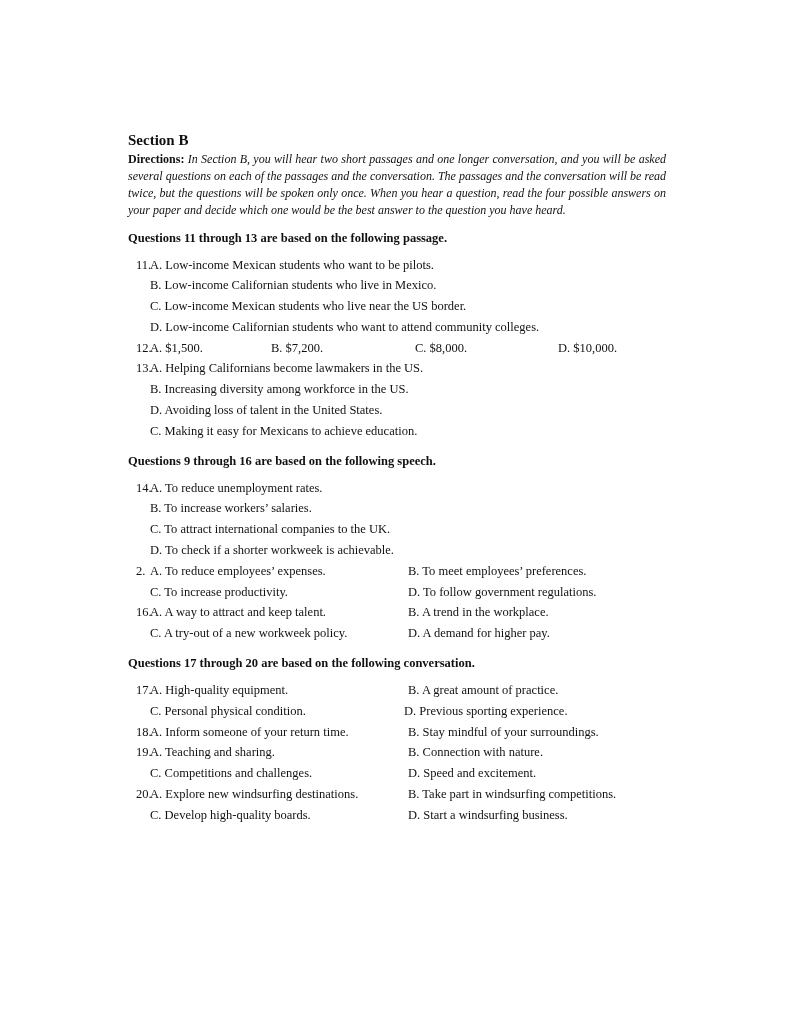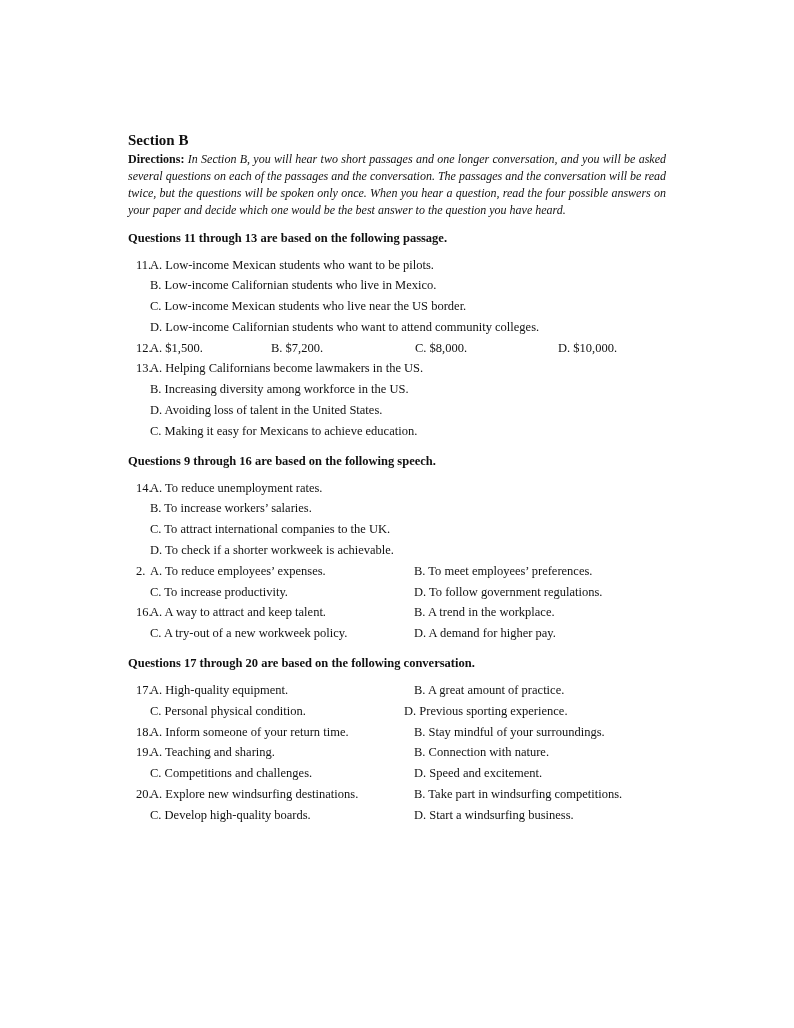--- a/index.html
+++ b/index.html
@@ -8,21 +8,21 @@
   .page { position: absolute; left: 128px; top: 131px; width: 538px; }
   .section-title { font-weight: bold; font-size: 15px; line-height: 19.5px; height: 19.5px; }
   .directions { font-size: 12px; line-height: 17px; text-align: justify; }
   .directions .lbl { font-weight: bold; font-style: normal; }
   .directions .body { font-style: italic; }
   .group-head { font-weight: bold; font-size: 12.5px; line-height: 20px; margin-top: 9px; margin-bottom: 7px; }
   .q-line { position: relative; height: 20.8px; font-size: 12.5px; line-height: 20.8px; white-space: nowrap; }
   .q-num { position: absolute; left: 8px; }
   .opt { position: absolute; }
   .col-a { left: 22px; }
-  .col-b-2 { left: 286px; }
+  .col-b-2 { left: 280px; }
   .col-b-4a { left: 143px; }
   .col-b-4c { left: 287px; }
   .col-b-4d { left: 430px; }
   .col-d-shift { left: 276px; }
 </style>
 </head>
 <body>
 
 <div class="page">
 

